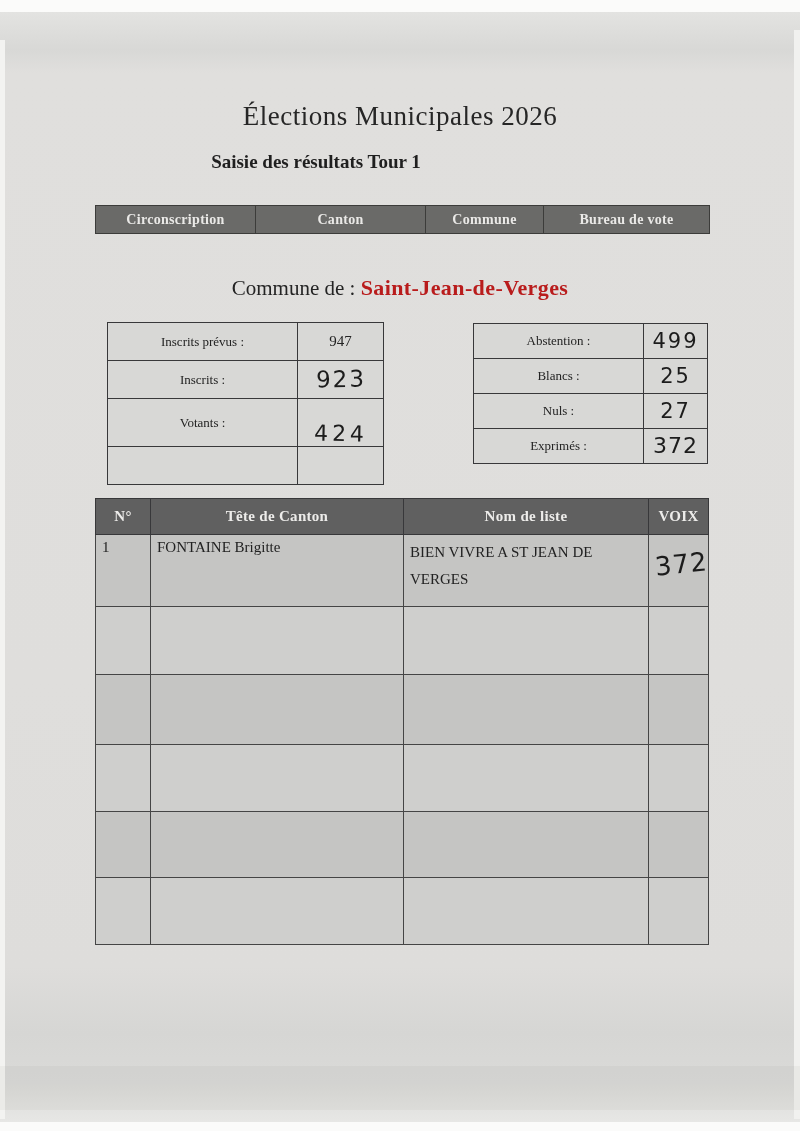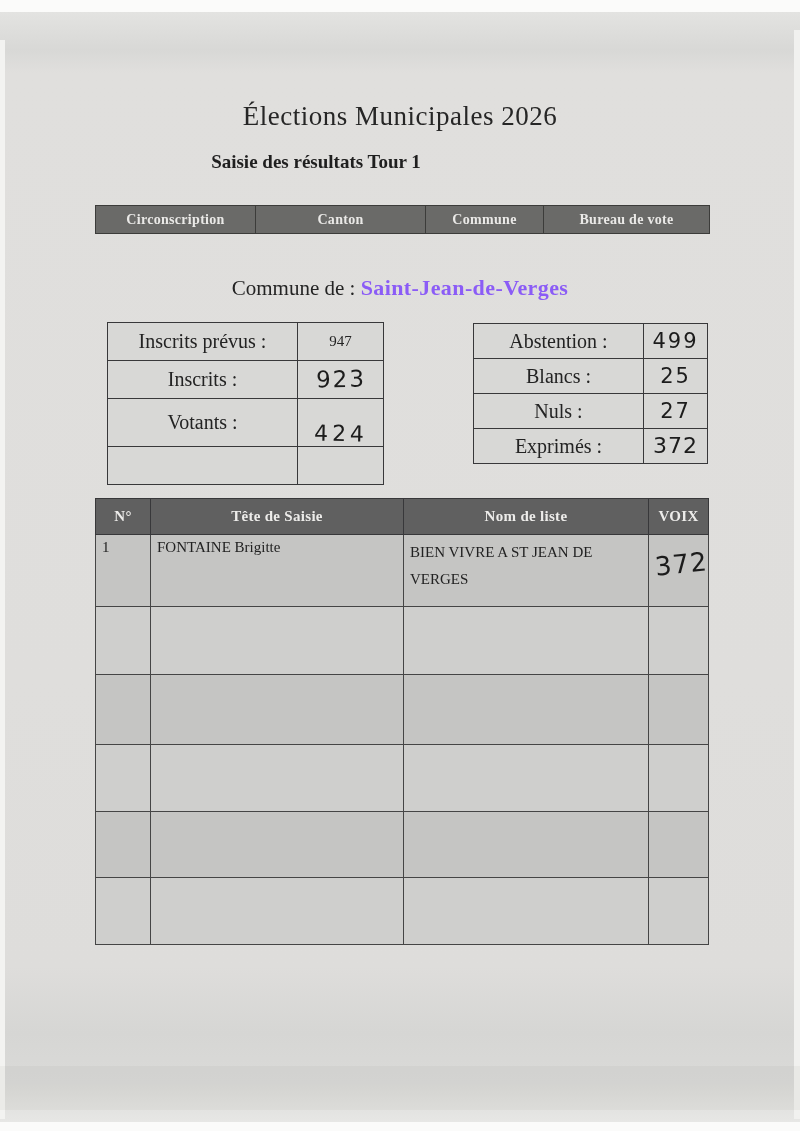--- a/index.html
+++ b/index.html
@@ -42,32 +42,32 @@
   .loc-table td {
     height:23px; background:var(--value_row_bg, #d2d2d0);
     text-align:center; font-size:15px; color:#222;
     border:1px solid #3c3c3a;
   }
 
   .commune-line {
     position:absolute; top:275px; left:0; width:800px;
     text-align:center; font-size:21px; color:#242424;
   }
-  .commune-line b { font-size:22px; letter-spacing:0.4px; color:#8b5cf6; }
+  .commune-line b { font-size:22px; letter-spacing:0.4px; color:#b91c1c; }
 
   
   .stats td {
     background:var(--stats_cell_bg, #d8d8d6);
     border:1px solid #38383a; text-align:center; color:#232323;
   }
   .stats-left  { position:absolute; left:107px; top:322px; width:276px; }
   .stats-left td  { height:35px; }
   .stats-right { position:absolute; left:473px; top:323px; width:234px; }
   .stats-right td { height:32px; }
-  .stats .lbl { font-size:20px; }
+  .stats .lbl { font-size:13px; }
   .stats .printed { font-size:15px; }
 
   .hand {
     font-family:"DejaVu Sans", sans-serif; color:var(--pen, #1c1c1c);
     display:inline-block; font-size:21px; line-height:1;
   }
   .h-923 { font-size:23px; letter-spacing:2px; transform:rotate(-1deg); }
   .h-424 { font-size:22px; letter-spacing:4px; transform:rotate(1deg);margin-top:23px; }
   .h-499 { font-size:21px; letter-spacing:2px; }
   .h-25  { font-size:21px; letter-spacing:2px; }
@@ -176,21 +176,21 @@
   <table class="results">
     <colgroup>
         <col style="width:55px">
         <col style="width:253px">
         <col style="width:245px">
         <col style="width:60px">
       </colgroup>
     <tbody>
       <tr>
         <th>N°</th>
-        <th>Tête de Saisie</th>
+        <th>Tête de Canton</th>
         <th>Nom de liste</th>
         <th>VOIX</th>
       </tr>
       <tr class="r-dark" style="height:72px">
         <td>1</td>
         <td>FONTAINE Brigitte</td>
         <td class="nom-cell">
             <div>BIEN VIVRE A ST JEAN DE VERGES</div>
           </td>
         <td class="voix-cell"><span class="hand h-voix">372</span></td>

